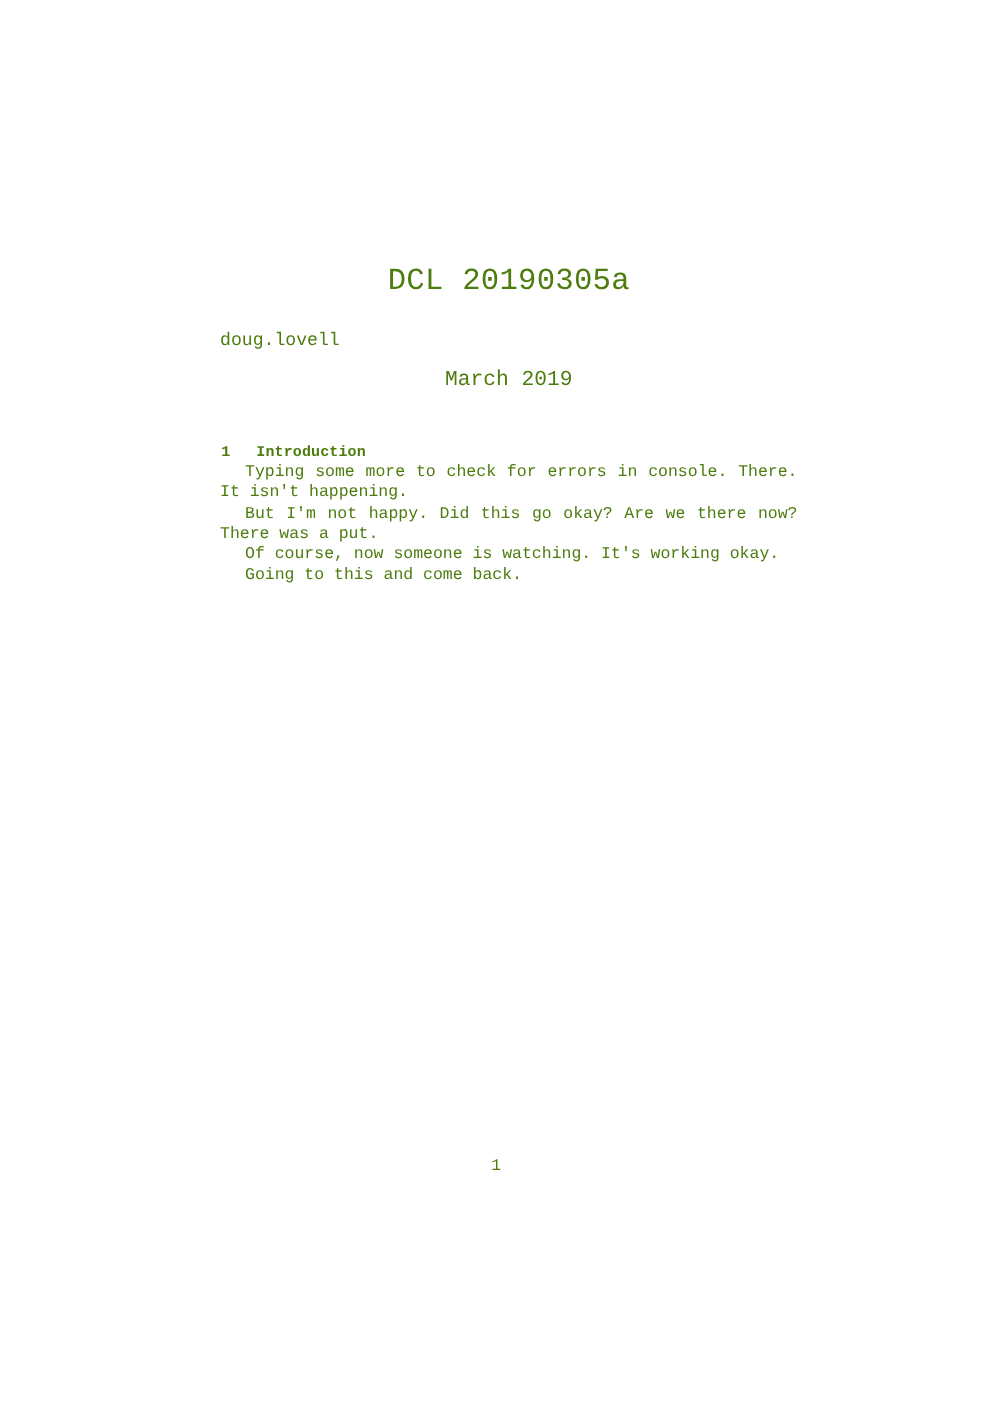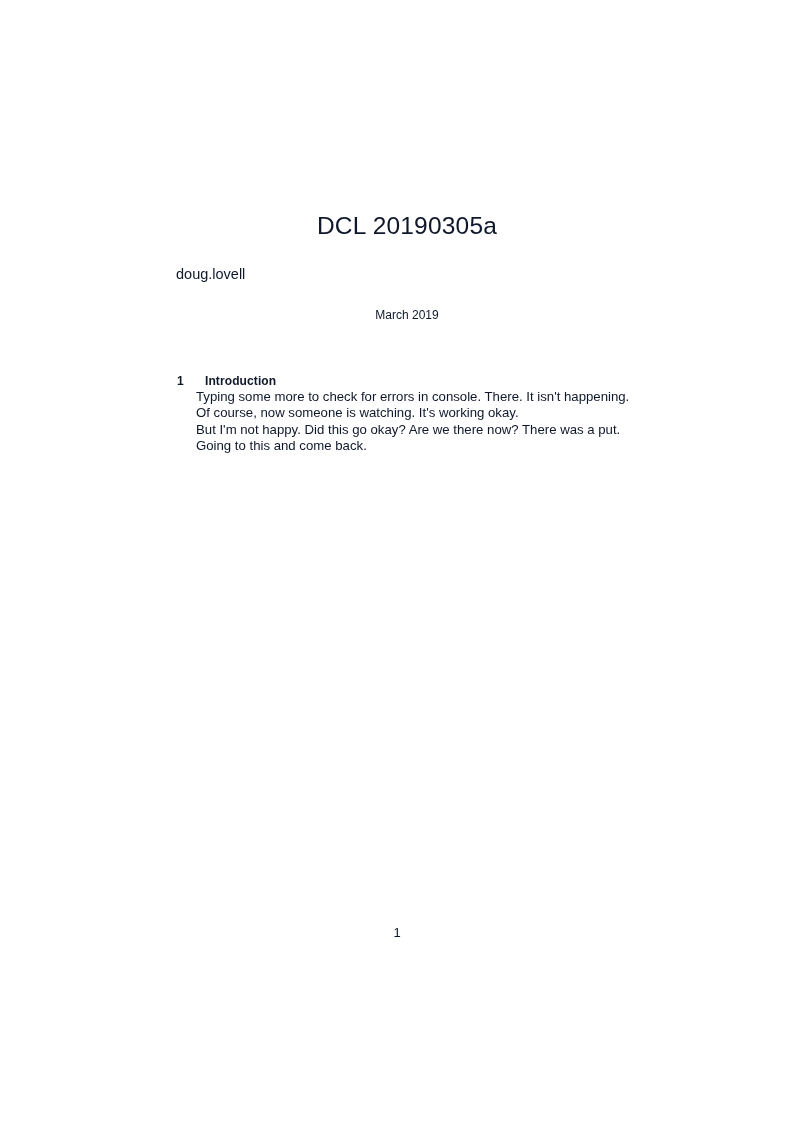--- a/index.html
+++ b/index.html
@@ -5,22 +5,22 @@
   html, body {
     margin: 0;
     padding: 0;
     background: #ffffff;
   }
   .page {
     position: relative;
     width: 794px;
     height: 1123px;
     background: #ffffff;
-    font-family: Liberation Sans, sans-serif;
-    color: #0f172a;
+    font-family: Liberation Mono, monospace;
+    color: #4d7c0f;
     overflow: hidden;
   }
   .content {
     position: absolute;
     left: 176px;
     top: 0;
     width: 462px;
   }
   .doc-title {
     margin: 0;
@@ -29,24 +29,24 @@
     font-size: 24.5px;
     font-weight: normal;
     letter-spacing: 0.2px;
   }
   .doc-author {
     margin: 0;
     padding-top: 26px;
     font-size: 14.5px;
   }
   .doc-date {
-    margin: 12px;
+    margin: 0;
     padding-top: 14px;
     text-align: center;
-    font-size: 12px;
+    font-size: 17px;
   }
   .section-heading {
     margin: 1px;
     padding-top: 40px;
     font-size: 12px;
     font-weight: bold;
     letter-spacing: 0.1px;
   }
   .section-heading .sec-num {
     display: inline-block;
@@ -86,20 +86,20 @@
 
     <h1 class="doc-title">DCL 20190305a</h1>
     <p class="doc-author">doug.lovell</p>
     <p class="doc-date">March 2019</p>
 
     <h2 class="section-heading">
       <span class="sec-num">1</span><span>Introduction</span>
     </h2>
 
     <p class="body-par indent">Typing some more to check for errors in console. There. It isn't happening.</p>
+    <p class="body-par indent">But I'm not happy. Did this go okay? Are we there now? There was a put.</p>
     <p class="body-par hang">Of course, now someone is watching. It's working okay.</p>
-    <p class="body-par indent">But I'm not happy. Did this go okay? Are we there now? There was a put.</p>
     <p class="body-par hang">Going to this and come back.</p>
 
   </div>
 
   <div class="page-number">1</div>
 </div>
 
 </body></html>

